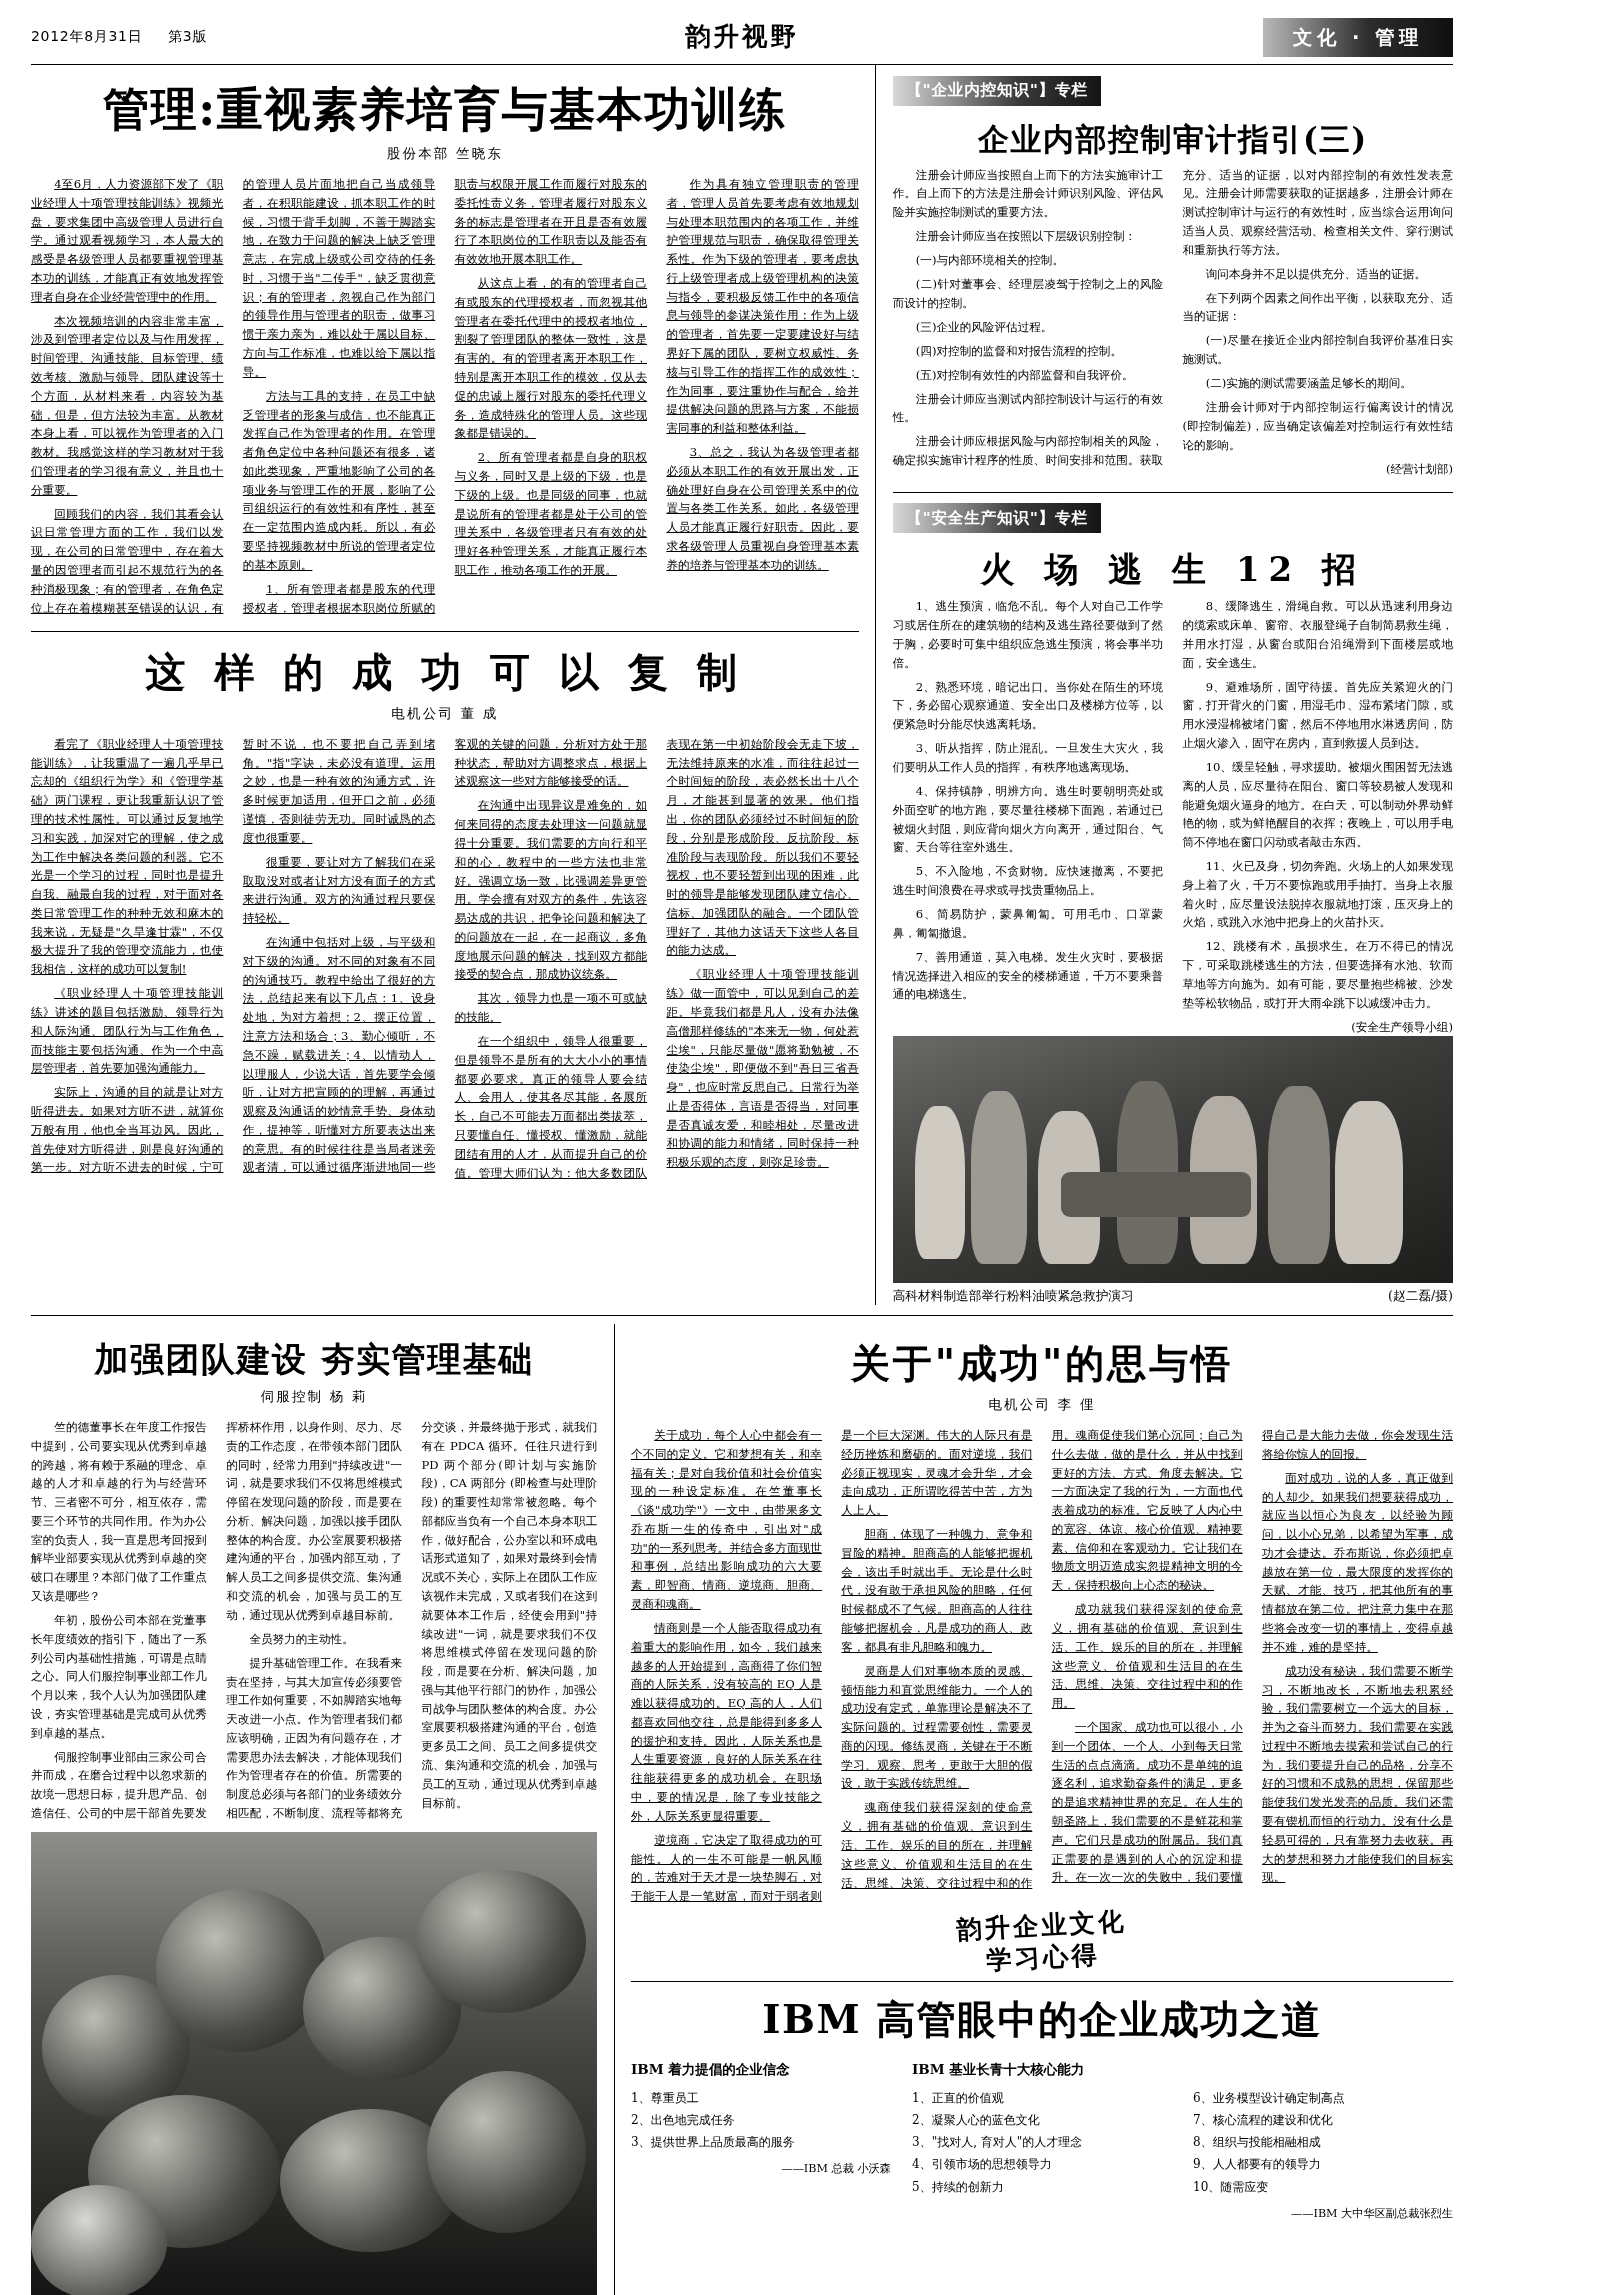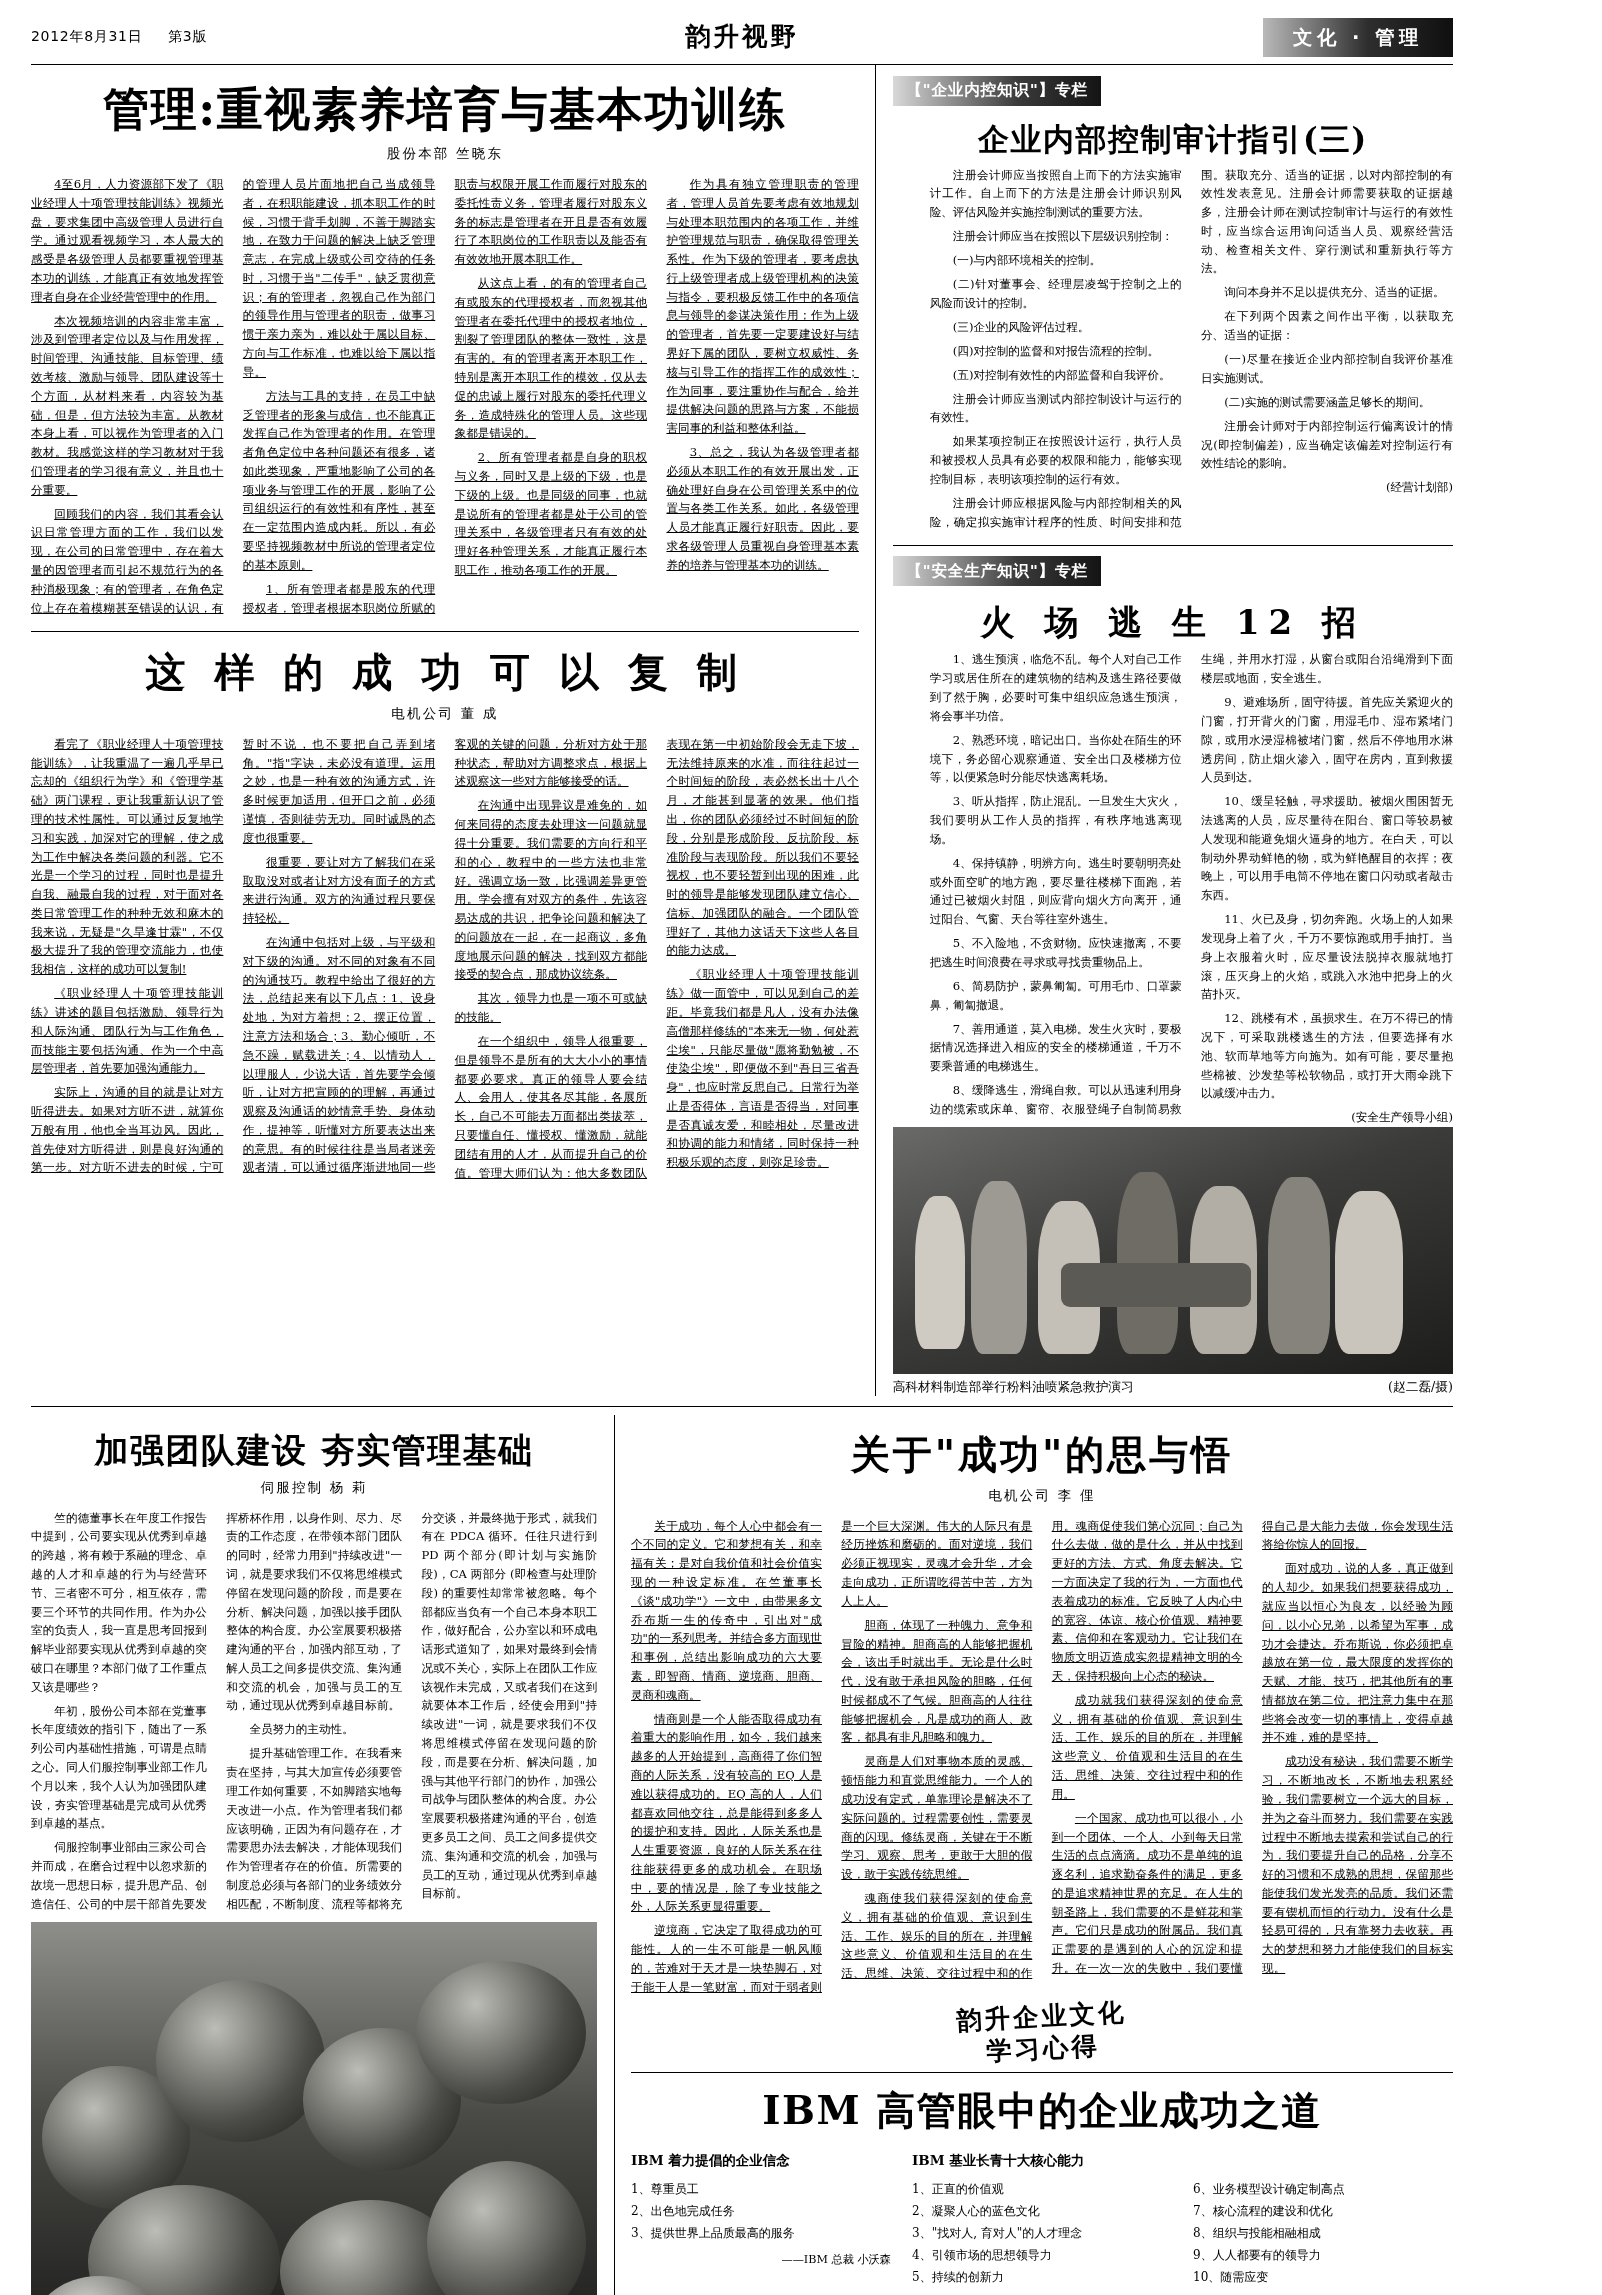--- a/index.html
+++ b/index.html
@@ -14,21 +14,21 @@
   .cols{display:flex;padding:0 27px;box-sizing:border-box;}
   .left-zone{width:921px;box-sizing:border-box;padding-right:16.4px;border-right:1.5px solid #000;}
   .right-zone{width:628px;box-sizing:border-box;padding-left:16.4px;}
   h1.headline{font-family:"DejaVu Serif","Liberation Serif",serif;font-weight:bold;text-align:center;margin:13.5px 0 4.5px 0;}
   .hl-1{font-size:46px;letter-spacing:1.5px;}
   .byline{text-align:center;font-size:13.5px;letter-spacing:2.2px;margin:4.5px 0 12px 0;}
   .body-cols{column-gap:19.4px;font-size:11.6px;line-height:1.62;text-align:justify;font-family:"DejaVu Serif","Liberation Serif",serif;}
   .body-cols p{margin:0 0 5.2px 0;text-indent:2em;}
   .c4{column-count:4;text-decoration:underline;}
   .c3{column-count:3;}
-  .c2{column-count:2;margin-left:37px;}
+  .c2{column-count:2;}
   .sec-rule{border-top:1.5px solid #000;margin:13.5px 0 0 0;}
   .hl-2{font-size:40px;letter-spacing:7.5px;}
   .col-head{display:inline-block;background:linear-gradient(90deg,#d8d8d8,#3a3a3a 60%,#141414);color:#fff;font-size:15.7px;font-weight:bold;letter-spacing:0.7px;padding:4.5px 13.5px;margin:10.5px 0 0 0;font-family:"DejaVu Serif","Liberation Serif",serif;}
   .hl-3{font-size:31px;letter-spacing:1.5px;margin:12px 0 10.5px 0;}
   .hl-4{font-size:34px;letter-spacing:9px;margin:13.5px 0 10.5px 0;}
   .bottom{display:flex;padding:0 27px;box-sizing:border-box;margin-top:7.5px;}
   .b-left{width:635px;box-sizing:border-box;padding-right:16.4px;border-right:1.5px solid #000;}
   .b-right{width:913px;box-sizing:border-box;padding-left:16.4px;}
   .hl-5{font-size:34px;letter-spacing:1.5px;}
   .hl-6{font-size:39px;letter-spacing:3px;}
@@ -108,21 +108,20 @@
 
       <div class="body-cols c2">
         <p>注册会计师应当按照自上而下的方法实施审计工作。自上而下的方法是注册会计师识别风险、评估风险并实施控制测试的重要方法。</p>
         <p>注册会计师应当在按照以下层级识别控制：</p>
         <p>(一)与内部环境相关的控制。</p>
         <p>(二)针对董事会、经理层凌驾于控制之上的风险而设计的控制。</p>
         <p>(三)企业的风险评估过程。</p>
         <p>(四)对控制的监督和对报告流程的控制。</p>
         <p>(五)对控制有效性的内部监督和自我评价。</p>
         <p>注册会计师应当测试内部控制设计与运行的有效性。</p>
-        <p>如果某项控制正在按照设计运行，执行人员和被授权人员具有必要的权限和能力，能够实现控制目标，表明该项控制的运行有效。</p>
         <p>注册会计师应根据风险与内部控制相关的风险，确定拟实施审计程序的性质、时间安排和范围。获取充分、适当的证据，以对内部控制的有效性发表意见。注册会计师需要获取的证据越多，注册会计师在测试控制审计与运行的有效性时，应当综合运用询问适当人员、观察经营活动、检查相关文件、穿行测试和重新执行等方法。</p>
         <p>询问本身并不足以提供充分、适当的证据。</p>
         <p>在下列两个因素之间作出平衡，以获取充分、适当的证据：</p>
         <p>(一)尽量在接近企业内部控制自我评价基准日实施测试。</p>
         <p>(二)实施的测试需要涵盖足够长的期间。</p>
         <p>注册会计师对于内部控制运行偏离设计的情况(即控制偏差)，应当确定该偏差对控制运行有效性结论的影响。</p>
         <p style="text-align:right;text-indent:0;">(经营计划部)</p>
       </div>
 
       <div class="sec-rule"></div>

